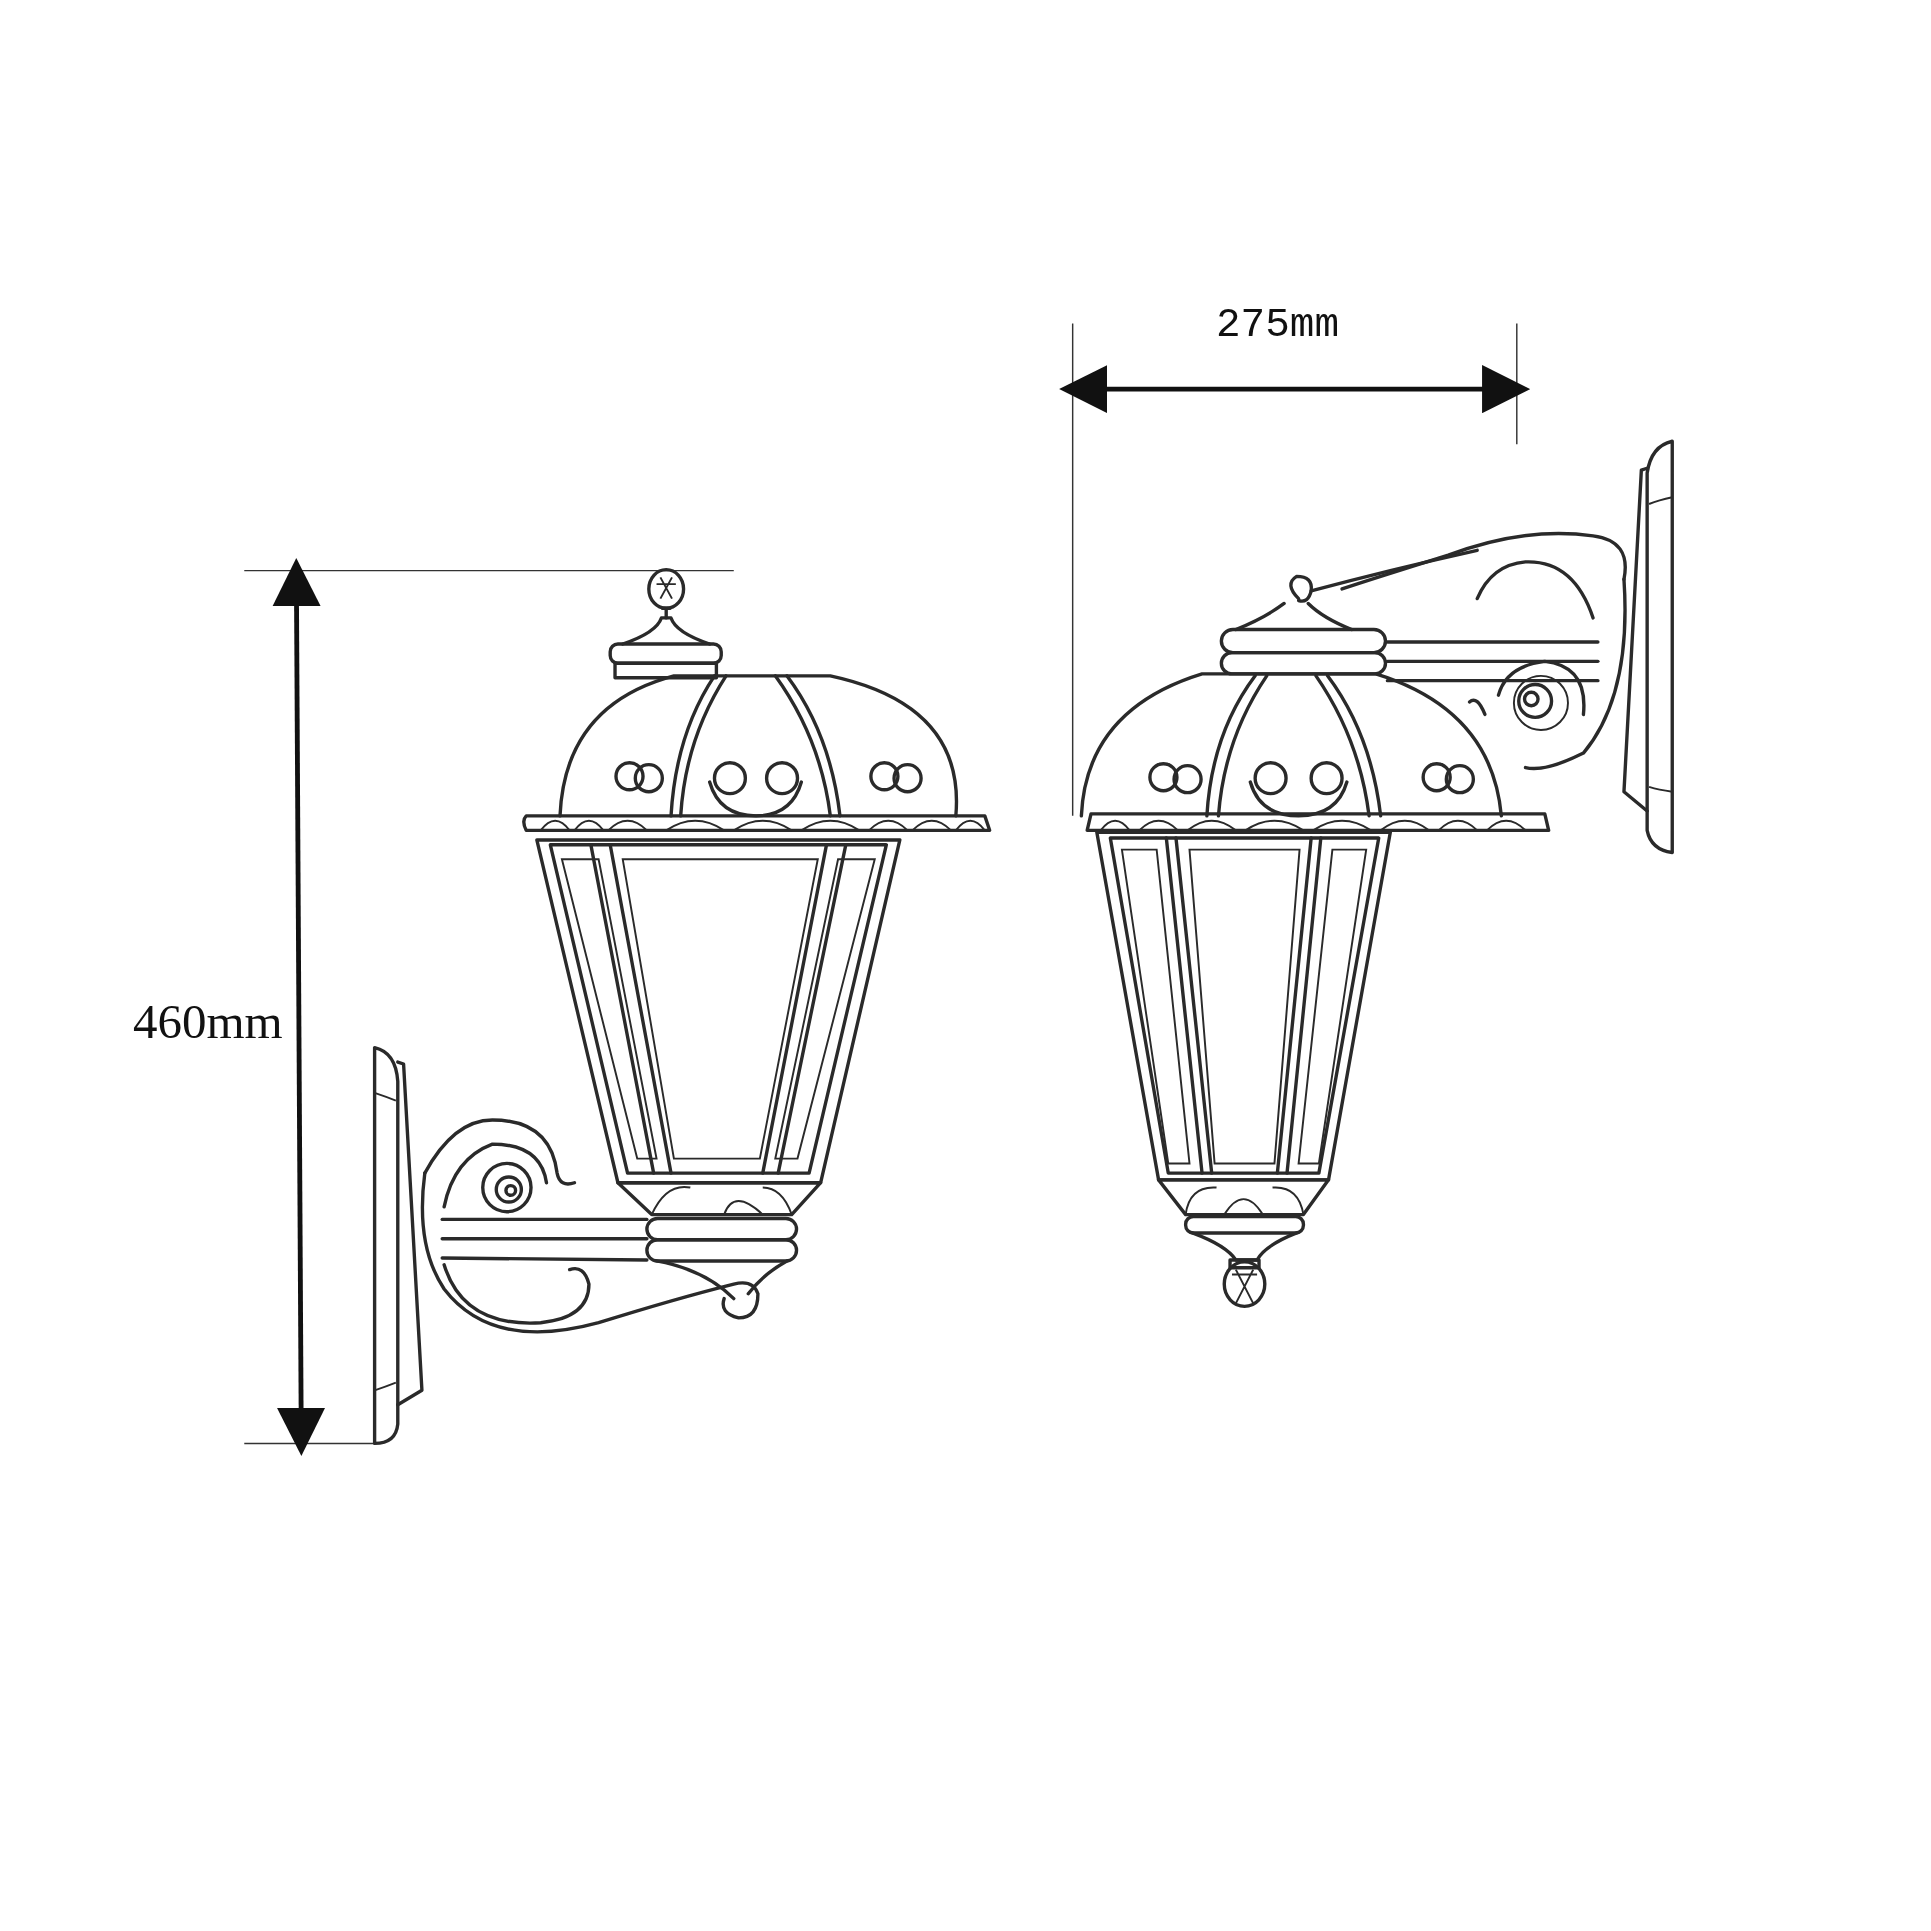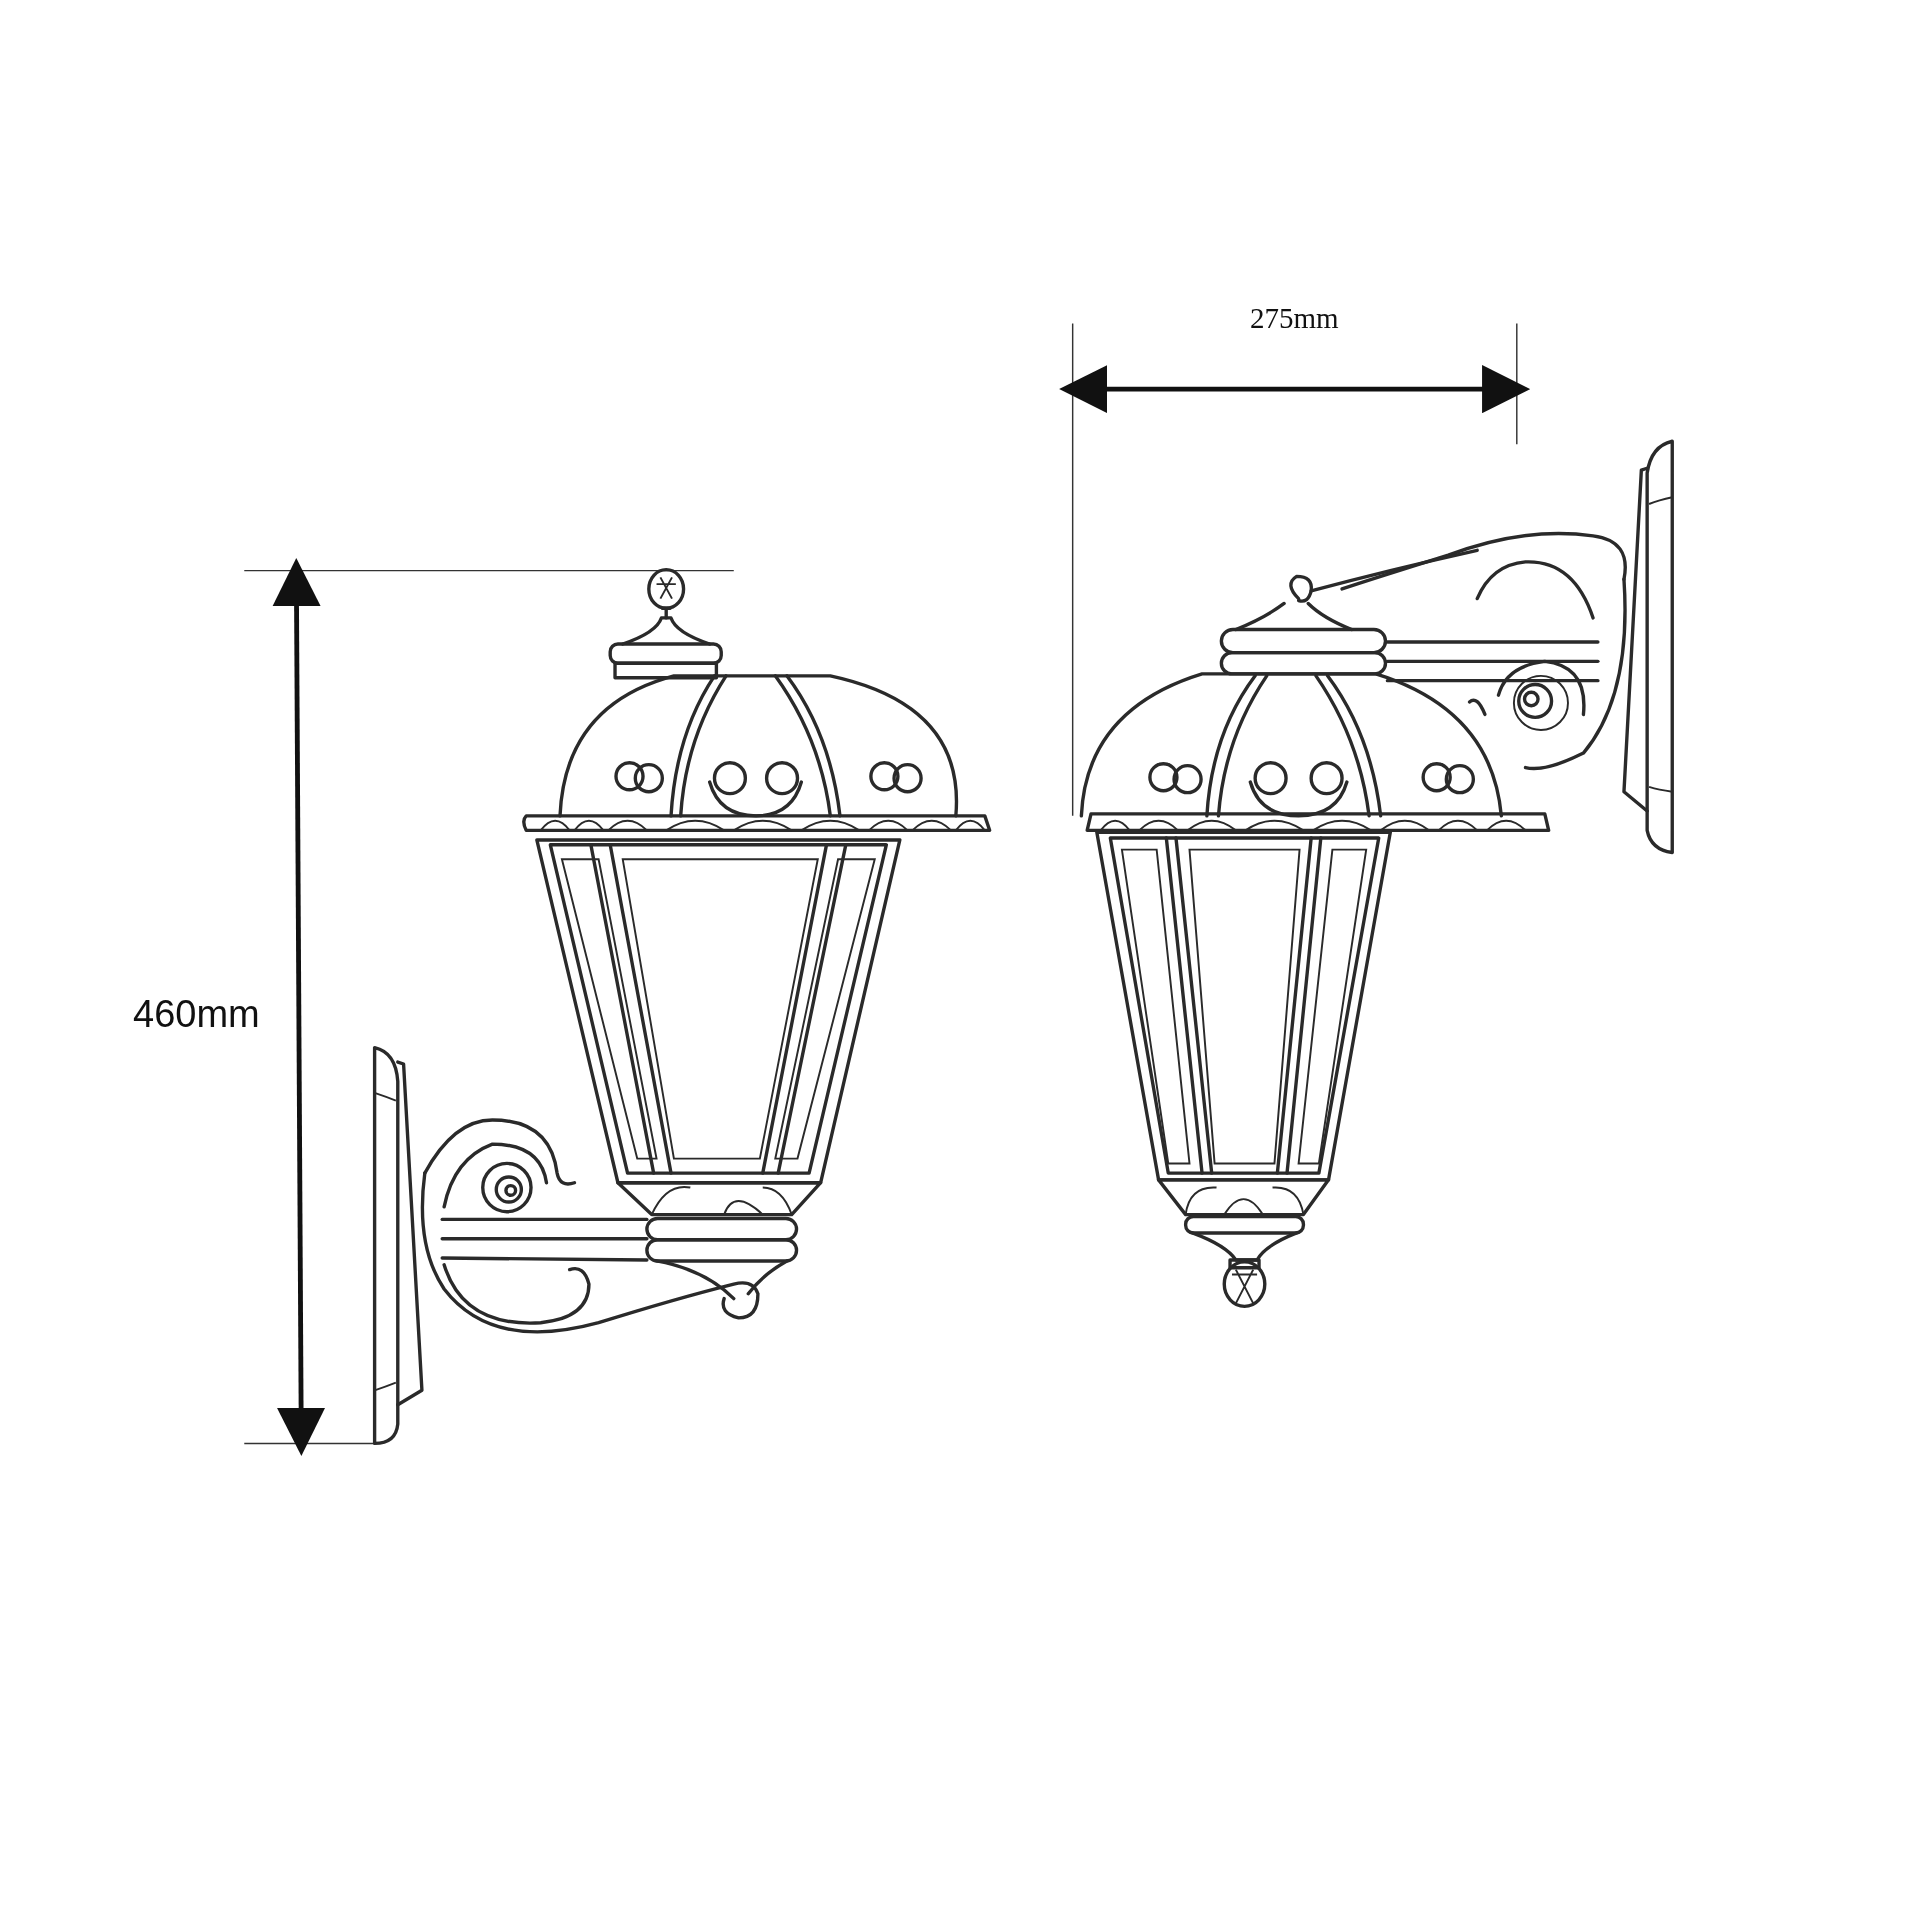--- a/index.html
+++ b/index.html
@@ -1,20 +1,20 @@
 <!DOCTYPE html>
 <html><head>
 <meta charset="utf-8">
 <style>
   html, body { margin:0; padding:0; background:#ffffff; }
   body { width:1931px; height:1931px; position:relative; overflow:hidden; font-family:"Liberation Sans", sans-serif; }
   .canvas { position:absolute; left:0; top:0; width:1931px; height:1931px; }
-  .dim-label { position:absolute; font-family:Liberation Sans, sans-serif; font-size:38px; color:#111; white-space:nowrap; }
+  .dim-label { position:absolute; font-family:Liberation Serif, serif; font-size:49px; color:#111; white-space:nowrap; }
   #label-height { left:133px; top:993px; }
-  #label-width { left:1250px; top:302px; font-family:Liberation Serif, serif; font-size:29px; }
+  #label-width { left:1216px; top:302px; font-family:Liberation Mono, monospace; font-size:41px; }
   svg .ln { fill:none; stroke:#2a2a2a; stroke-width:3.5; stroke-linejoin:round; stroke-linecap:round; }
   svg .thin { fill:none; stroke:#2a2a2a; stroke-width:2; }
   svg .dimline { stroke:#111; stroke-width:5; }
   svg .ext { stroke:#333; stroke-width:1.5; }
 </style>
 </head>
 <body>
 
 <div class="canvas">
 <svg width="1931" height="1931" viewBox="0 0 2000 2000" xmlns="http://www.w3.org/2000/svg">

